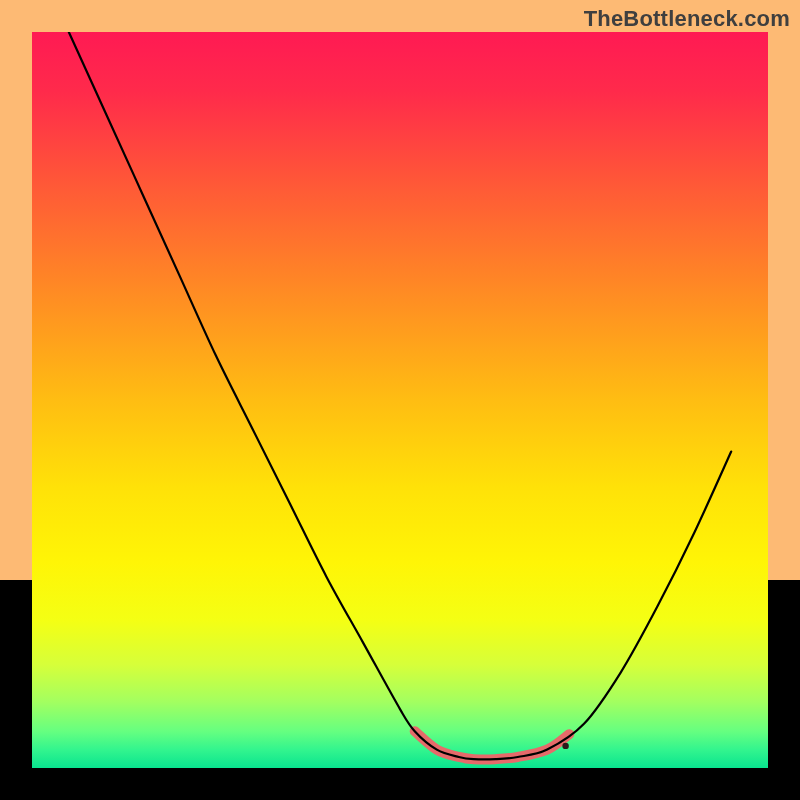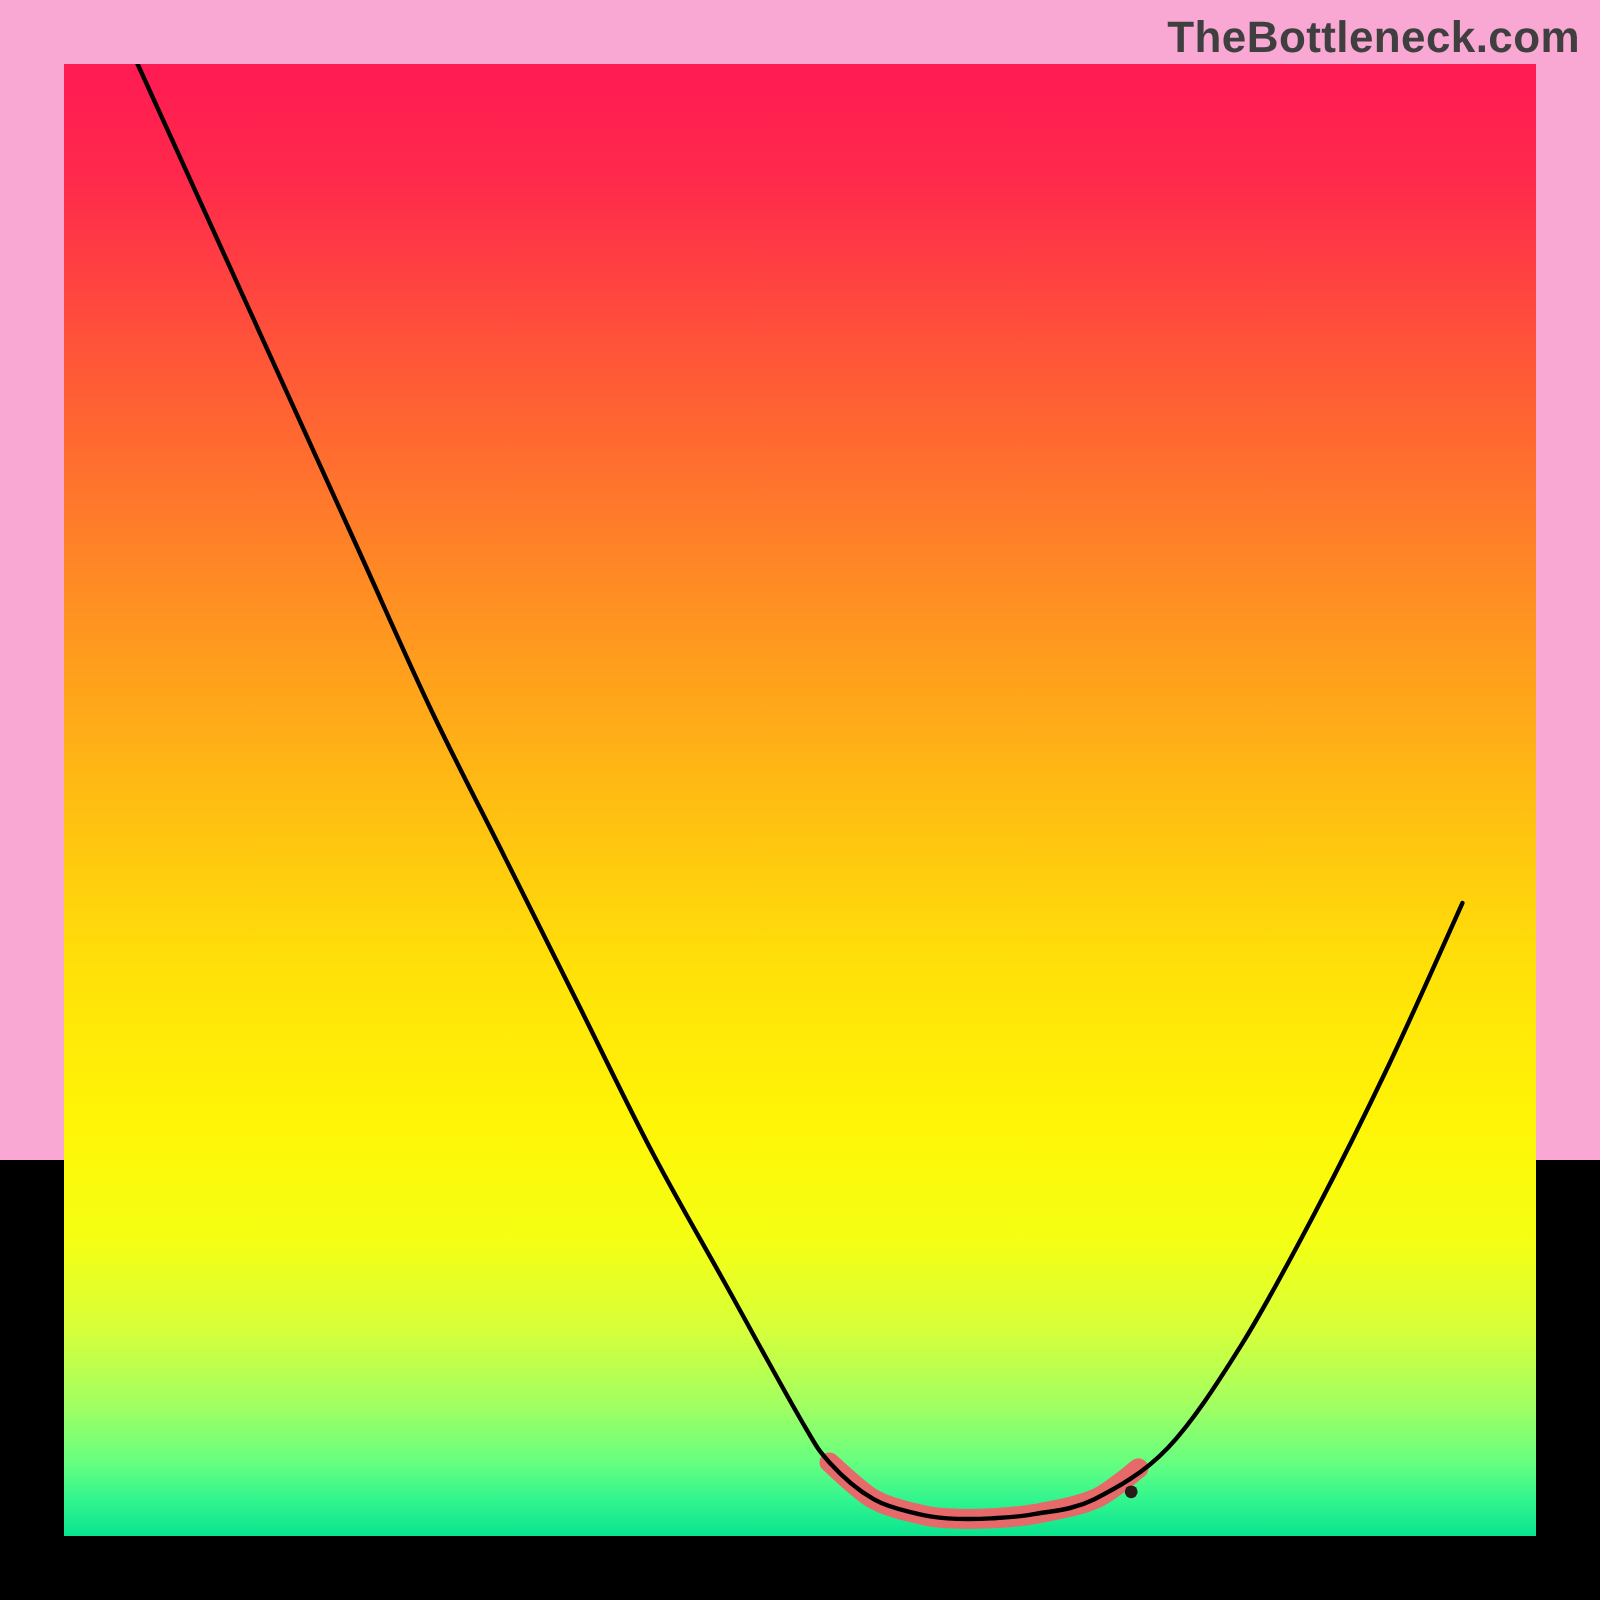--- a/index.html
+++ b/index.html
@@ -10,21 +10,21 @@
     background: #000;
     overflow: hidden;
     font-family: Arial, Helvetica, sans-serif;
   }
   .frame {
     position: absolute;
     left: 0;
     top: 0;
     width: 800px;
     height: 580px;
-    background: #f9a8d4;
+    background: #fdba74;
   }
   .plot-area {
     position: absolute;
     left: 32px;
     top: 32px;
     width: 736px;
     height: 736px;
     overflow: hidden;
   }
   .gradient-bg {

